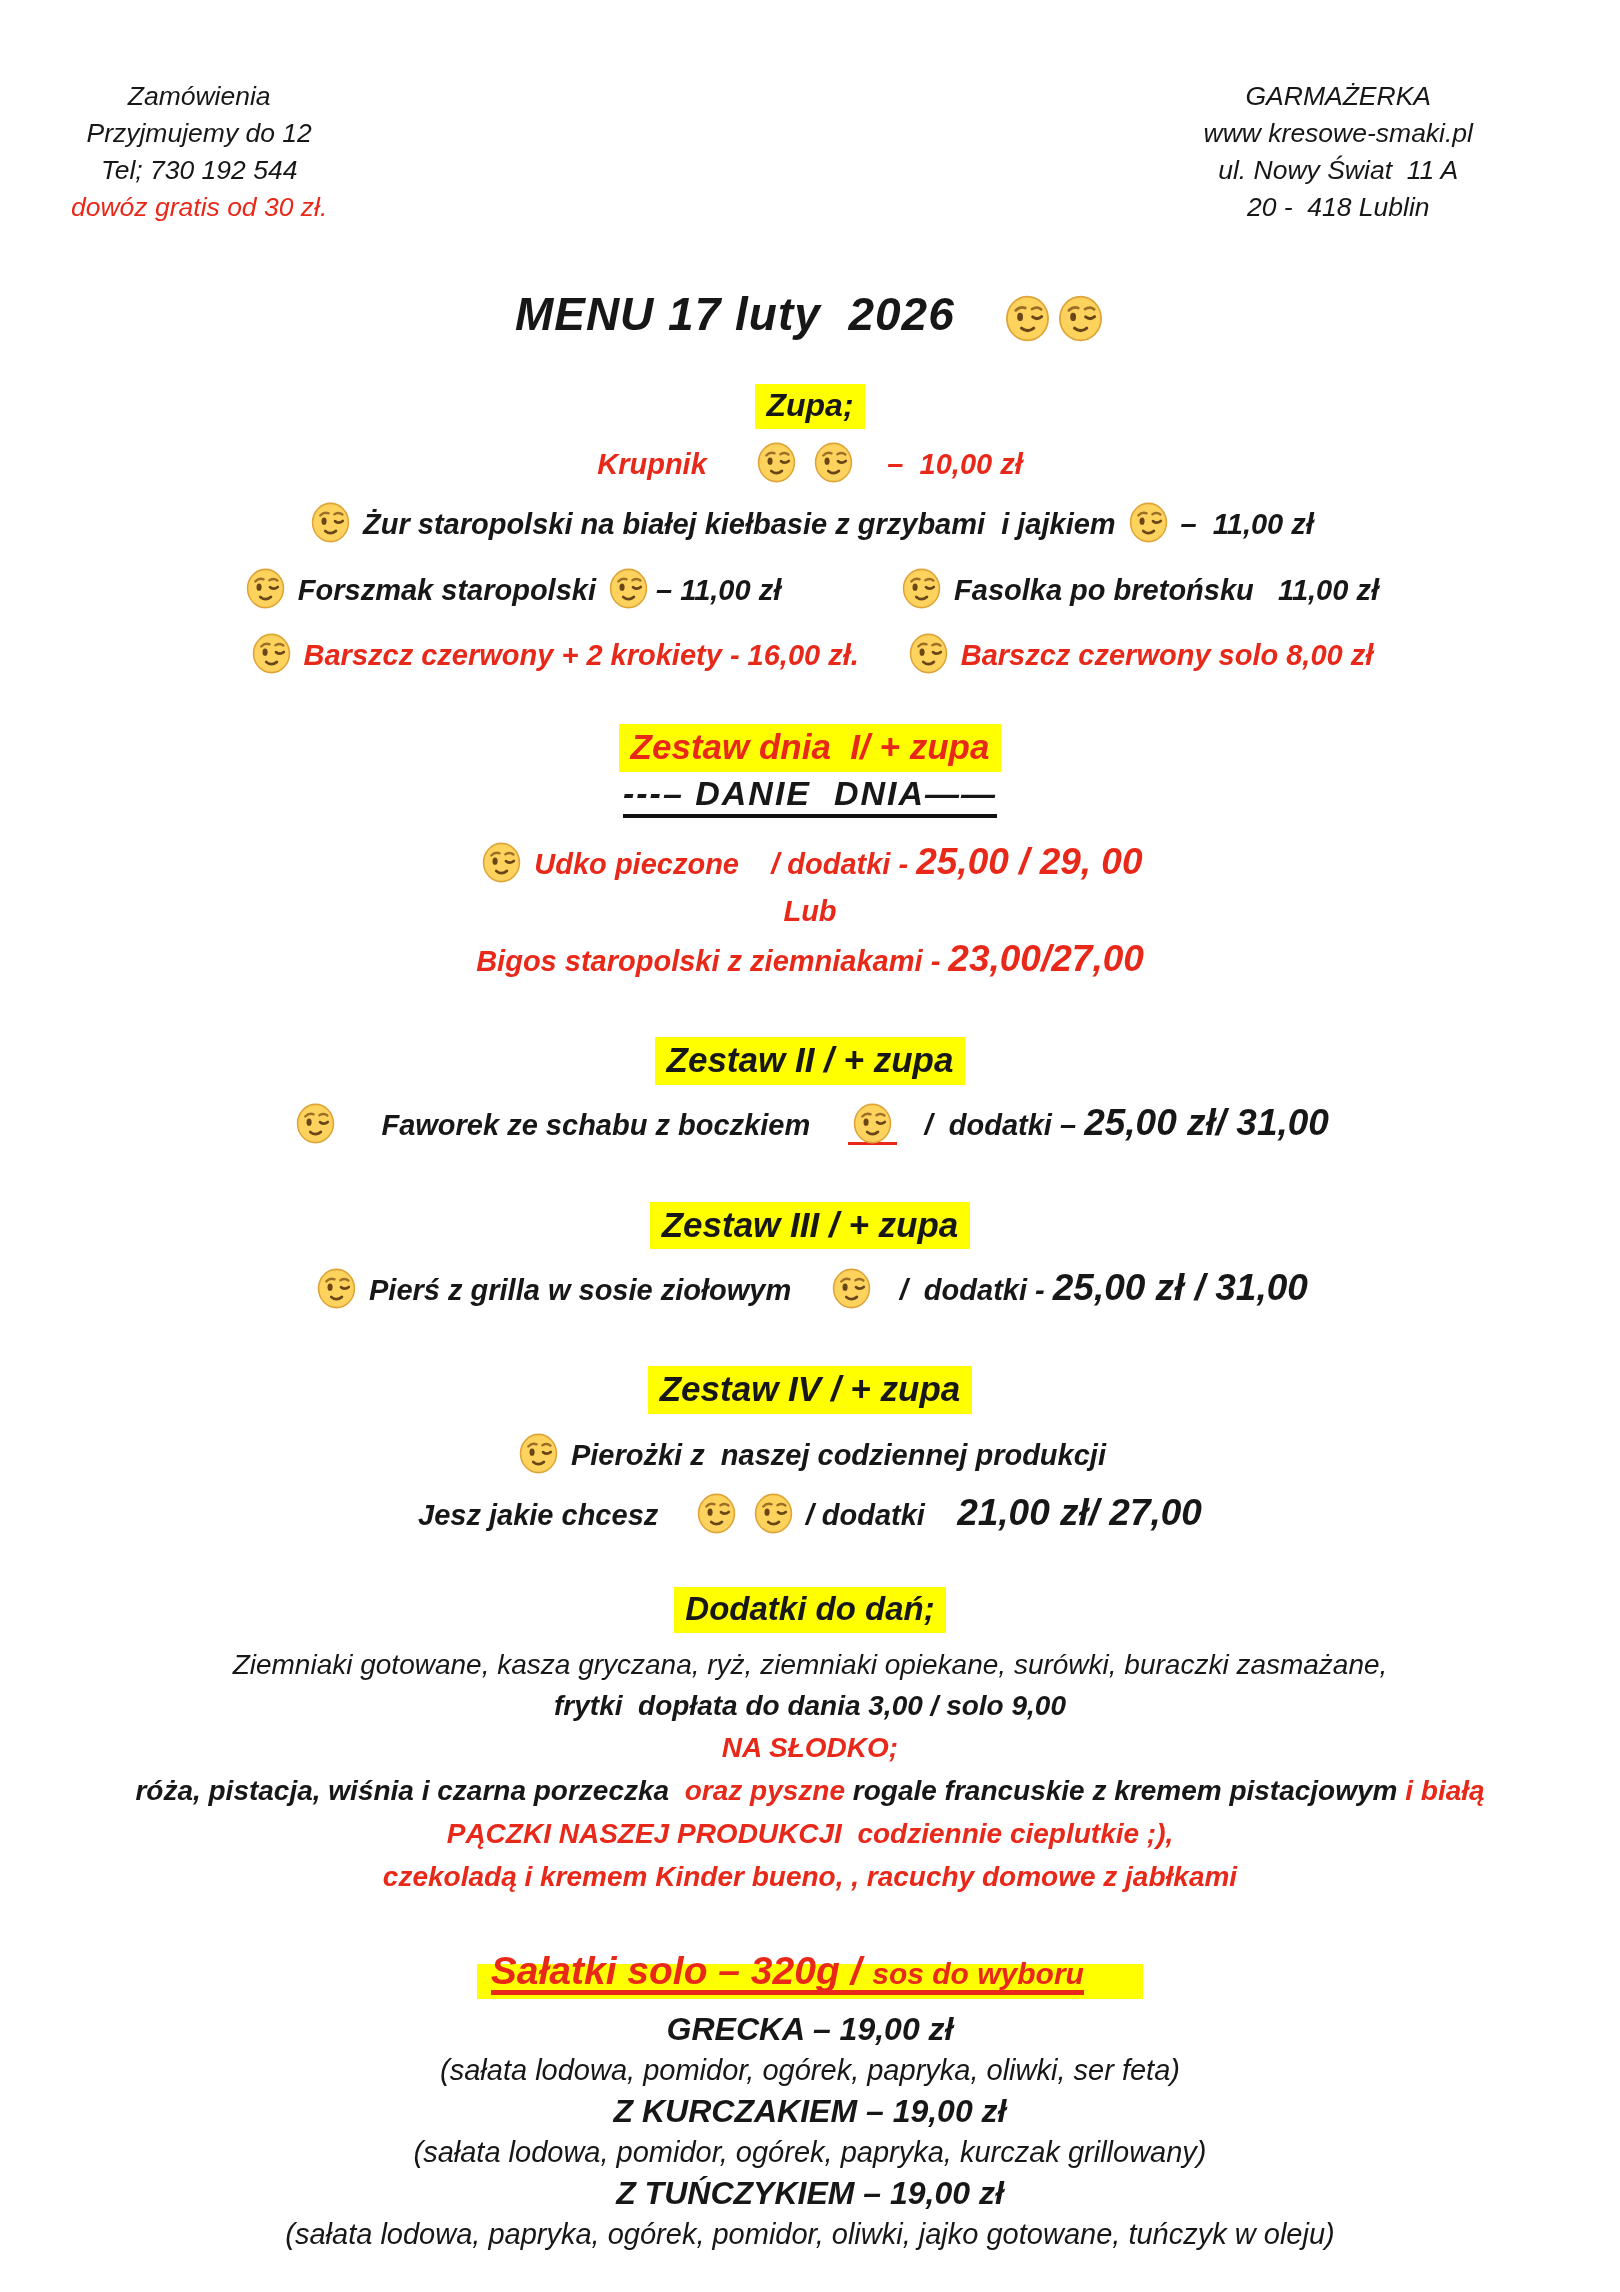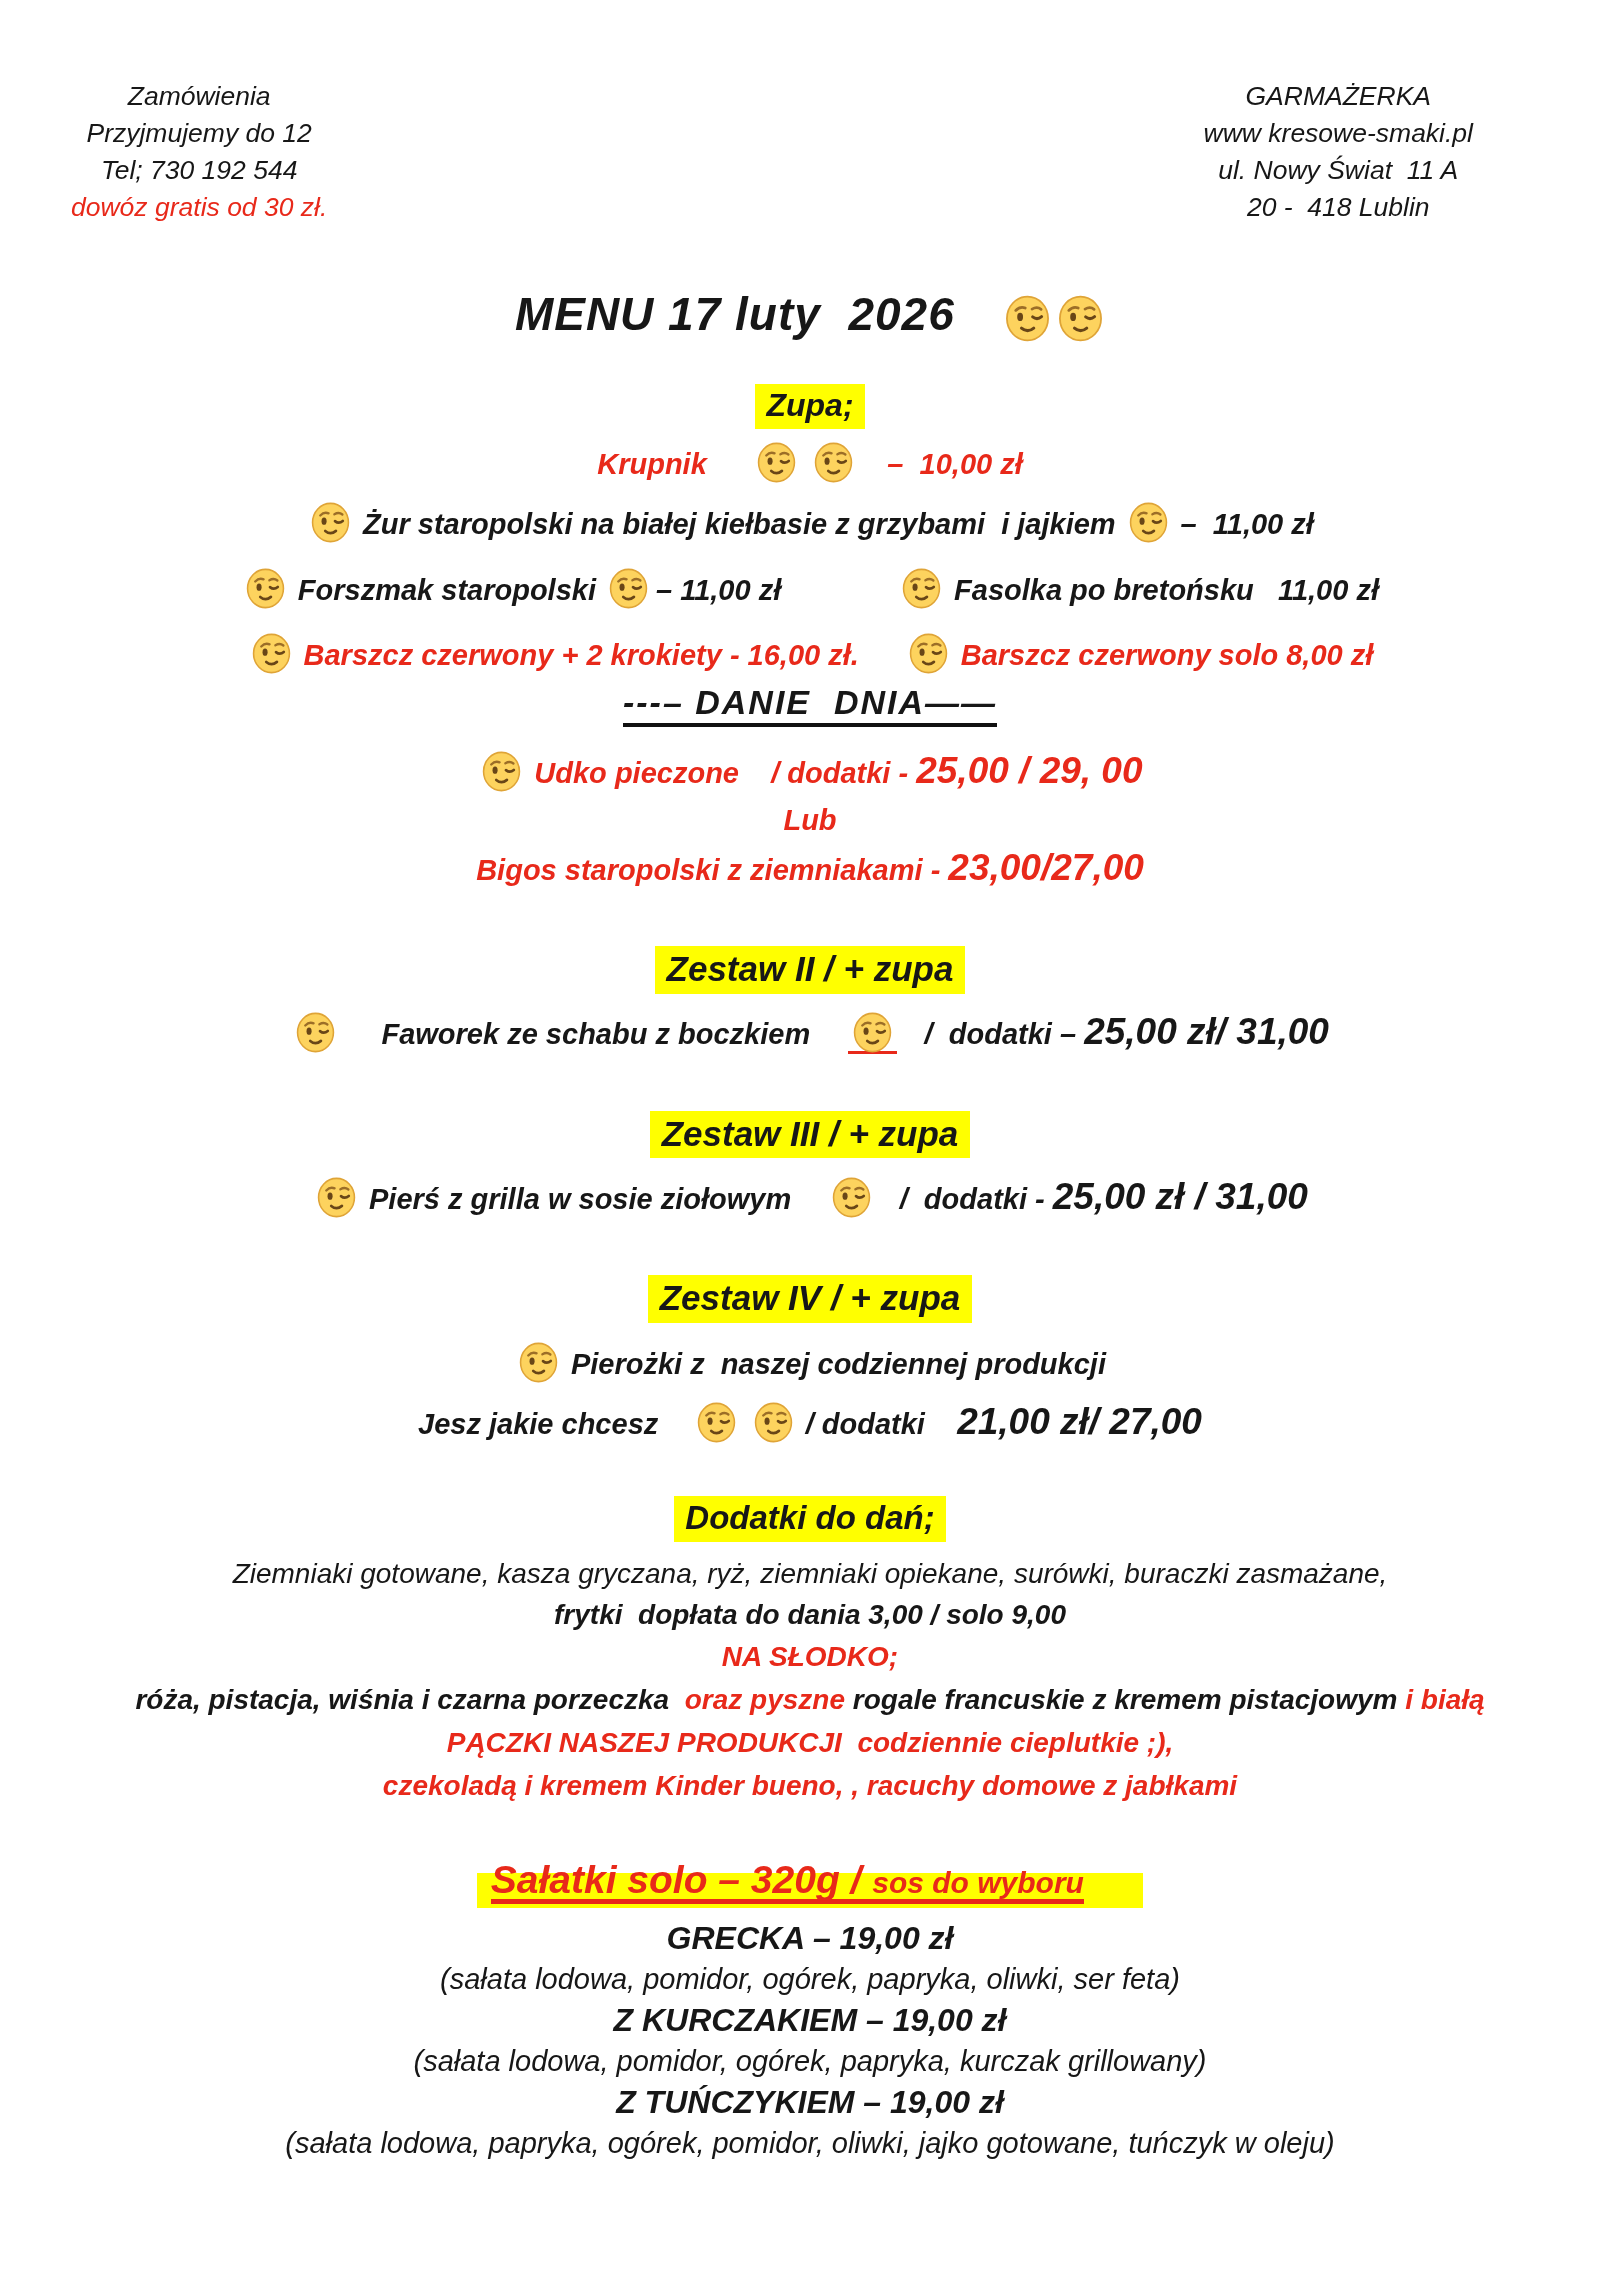--- a/index.html
+++ b/index.html
@@ -137,20 +137,23 @@
       <span data-bind="soup.barszcz_krokiety">Barszcz czerwony + 2 krokiety - 16,00 zł.</span>
     </div>
     <div>
       <svg class="emoji" viewBox="0 0 40 42" width="39" height="41">
           <use href="#winkface"></use>
         </svg>
       <span data-bind="soup.barszcz_solo">Barszcz czerwony solo 8,00 zł</span>
     </div>
   </div>
 
+  <div class="center mt52">
+    <span class="hl h-pad bi red headline" data-bind="zestaw1.heading">Zestaw dnia  I/ + zupa</span>
+  </div>
   <div class="center mt8">
     <span class="danie bi" data-bind="zestaw1.subheading">---– DANIE  DNIA——</span>
   </div>
 
   <div class="center line bi red mt24">
     <svg class="emoji" viewBox="0 0 40 42" width="39" height="41">
         <use href="#winkface"></use>
       </svg>
     <span data-bind="zestaw1.udko_label">Udko pieczone    / dodatki - </span><span class="price-big" data-bind="zestaw1.udko_price">25,00 / 29, 00</span>
   </div>

